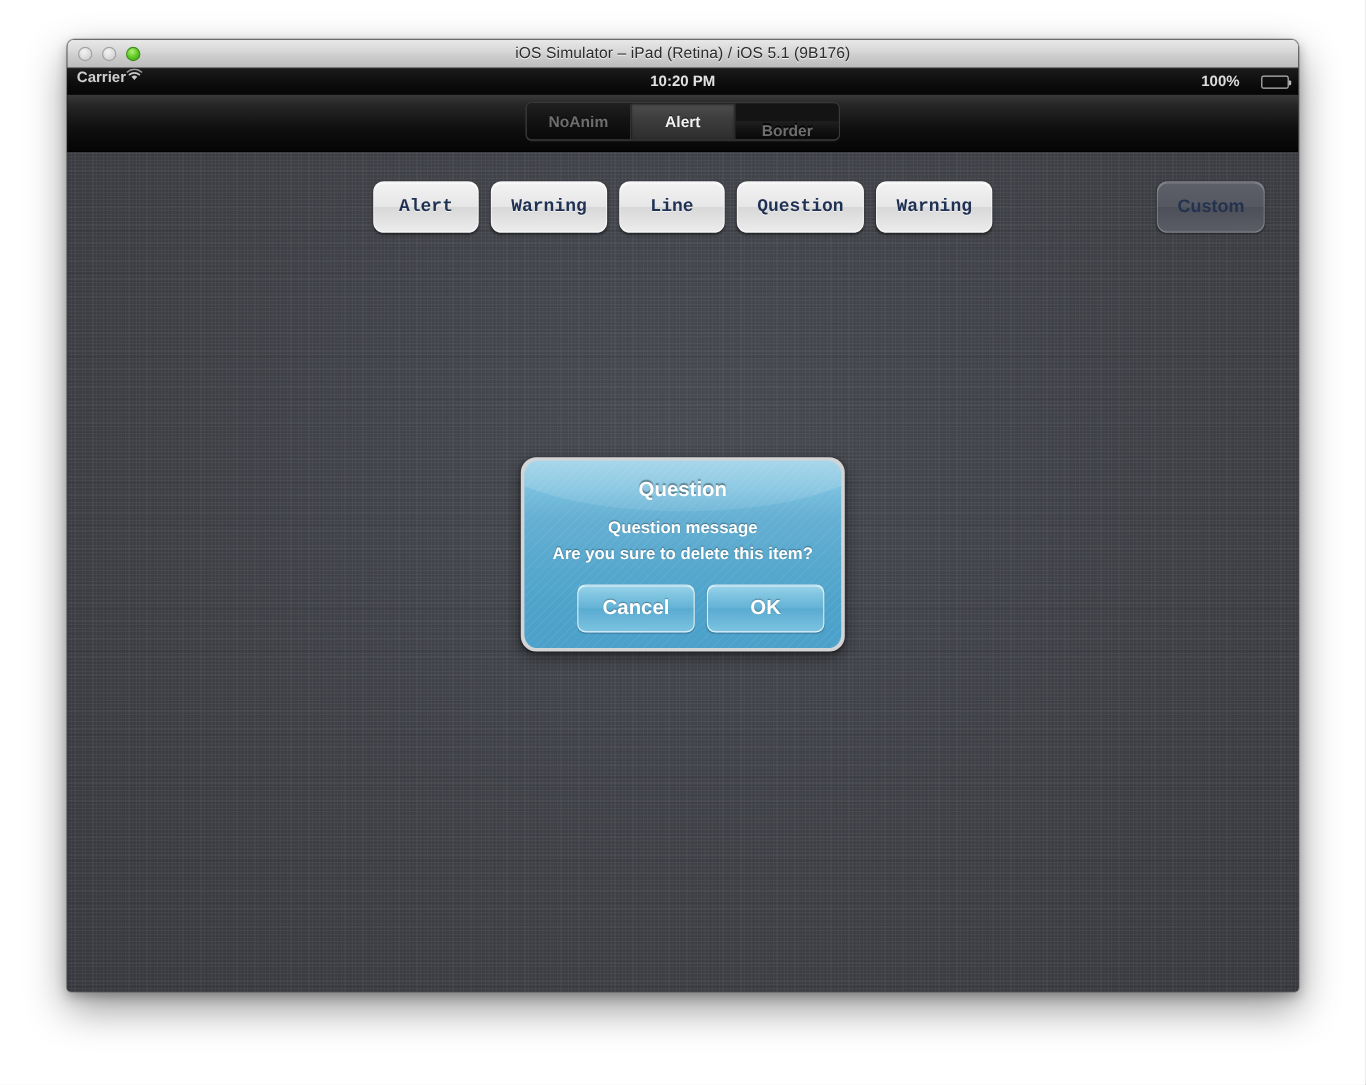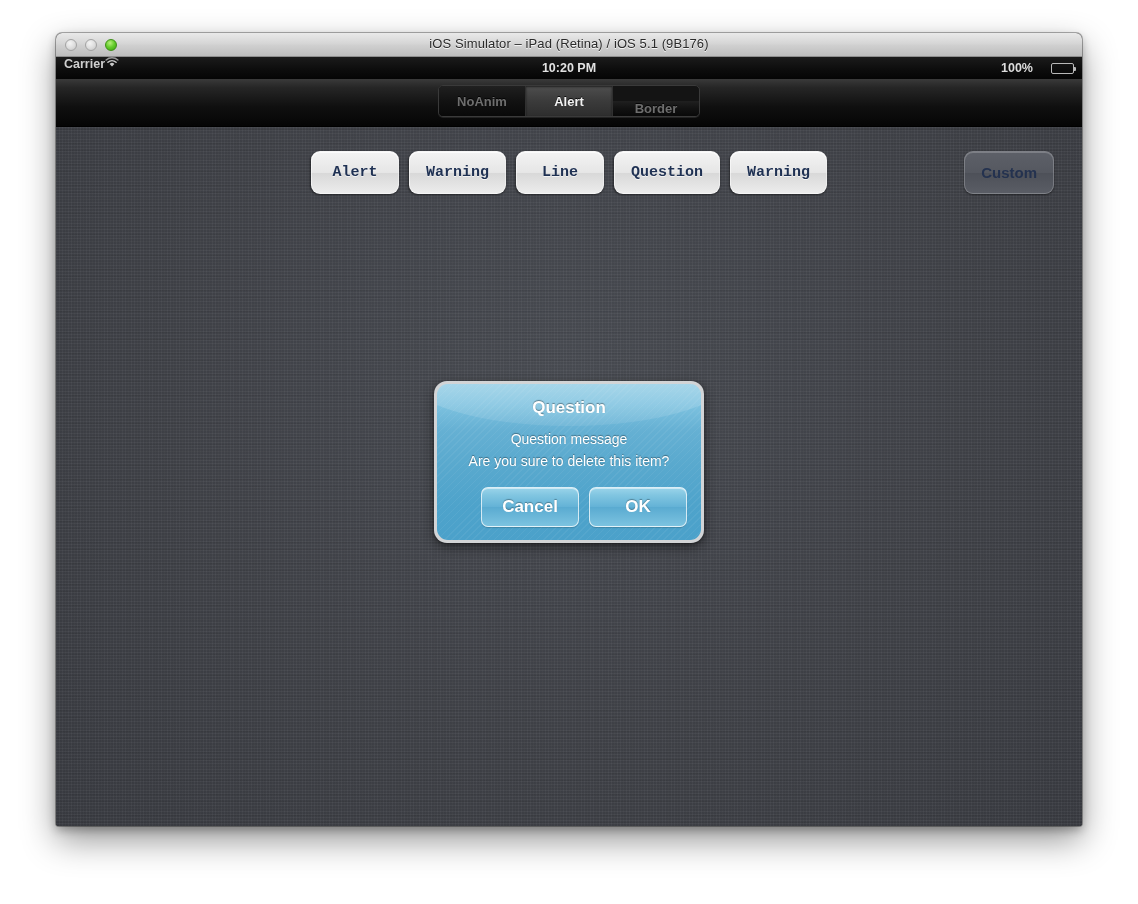--- a/index.html
+++ b/index.html
@@ -299,21 +299,21 @@
   }
   .dialog-title {
     font-size: 17px;
     font-weight: bold;
     color: #ffffff;
     text-shadow: 0 -1px 1px rgba(0,0,0,0.38);
     margin-bottom: 11px;
   }
   .dialog-message {
     font-size: 14px;
-    font-weight: normal;
+    font-weight: bold;
     line-height: 1.55;
     color: #ffffff;
     text-shadow: 0 -1px 1px rgba(0,0,0,0.38);
     margin-bottom: 15px;
   }
   .dialog-buttons {
     display: flex;
     gap: 10px;
     padding-left: 30px;
   }

